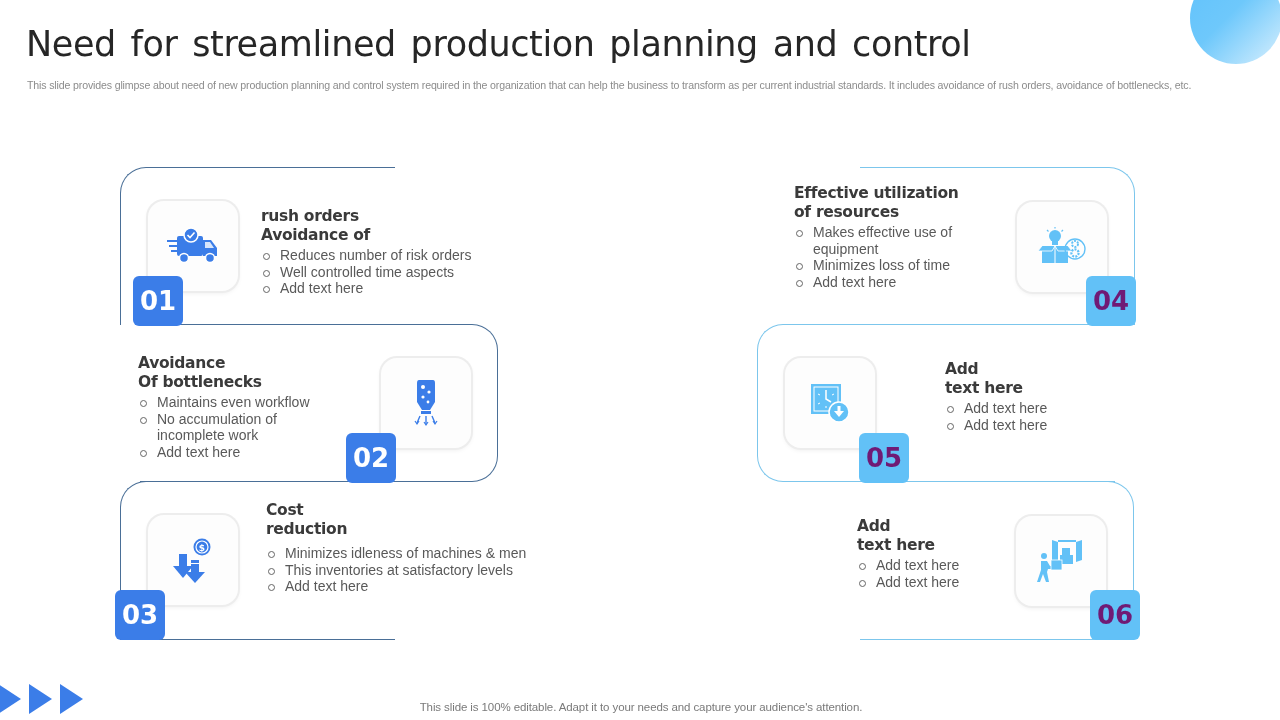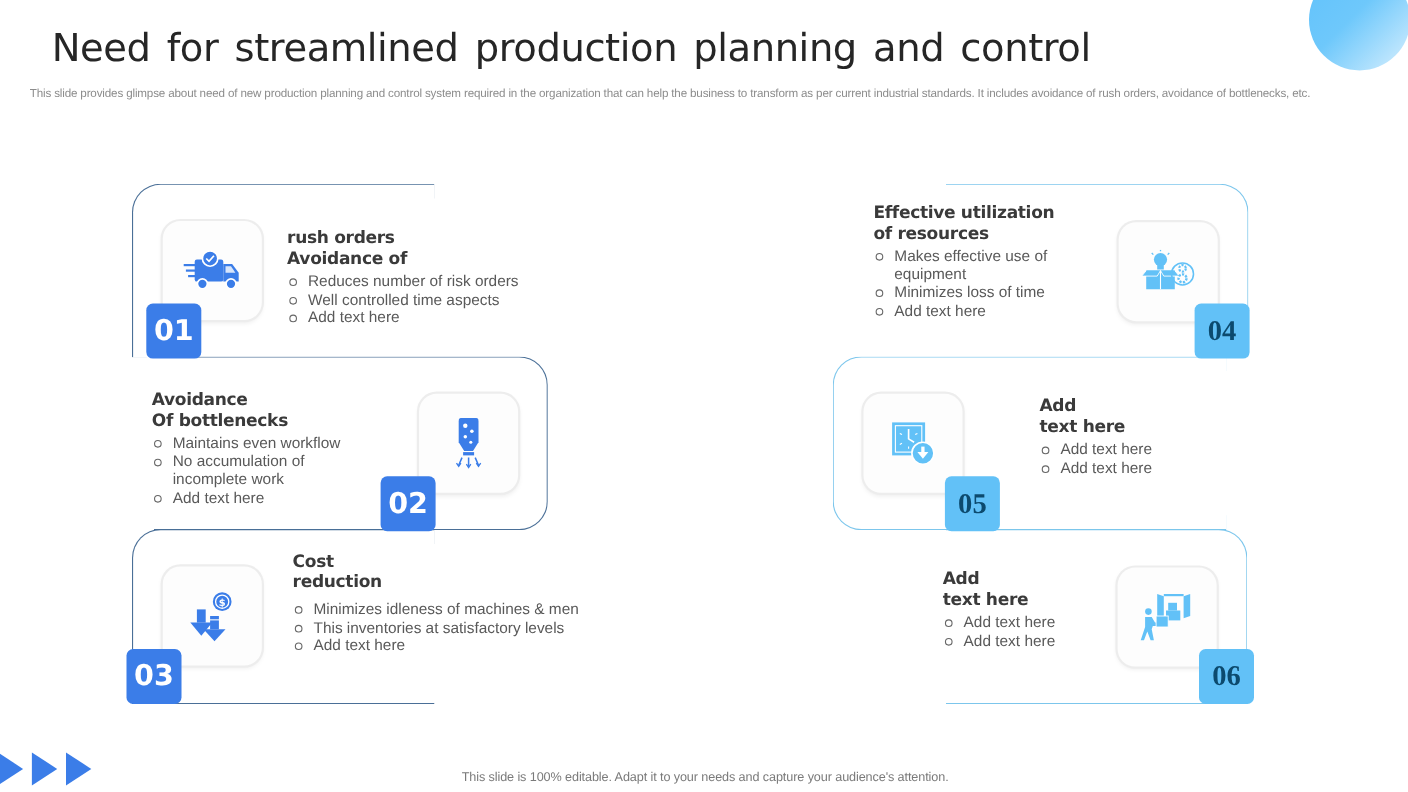--- a/index.html
+++ b/index.html
@@ -2,21 +2,21 @@
 <html><head>
   <meta charset="utf-8">
   <style>
     * { box-sizing: border-box; margin: 0; padding: 0; }
     html, body { width: 1280px; height: 720px; overflow: hidden; background: #ffffff; }
     body { position: relative; font-family: "Liberation Sans", sans-serif; color: #404040; }
 
     .title {
       position: absolute; left: 26px; top: 24px;
       font-family: "DejaVu Sans", sans-serif; font-size: 35px; font-weight: 400;
-      color: #262626; letter-spacing: -0.4px; word-spacing: 4px; white-space: nowrap; margin-left: 21px;
+      color: #262626; letter-spacing: -0.4px; word-spacing: 4px; white-space: nowrap;
     }
     .subtitle {
       position: absolute; left: 27px; top: 79px; width: 1230px;
       font-size: 10.6px; line-height: 13.5px; color: #8c8c8c; letter-spacing: -0.15px;
     }
     .corner-circle {
       position: absolute; left: 1190px; top: -28px; width: 92px; height: 92px; border-radius: 50%;
       background: linear-gradient(135deg, #61c2fb 0%, #6ec8fb 45%, #d9f0fe 100%);
     }
 
@@ -29,21 +29,21 @@
       position: absolute; width: 90px; height: 90px; border-radius: 16px;
       background: #fdfdfd; box-shadow: 0 0 0 2px #ededed, 0 2px 5px rgba(0,0,0,0.08);
       display: flex; align-items: center; justify-content: center;
     }
     .badge {
       position: absolute; width: 50px; height: 50px; border-radius: 6px;
       display: flex; align-items: center; justify-content: center;
       font-family: "DejaVu Sans", sans-serif; font-weight: 700; font-size: 26px;
     }
     .badge.dark { background: #3b7de8; color: #ffffff; }
-    .badge.light { background: #62c1f7; color: #0c4a6e; font-family: Liberation Serif, serif; }
+    .badge.light { background: #62c1f7; color: #701a75; }
 
     .block { position: absolute; }
     .heading {
       font-family: "DejaVu Sans", sans-serif; font-weight: 700; font-size: 15.5px;
       line-height: 19px; color: #3a3a3a; letter-spacing: -0.3px;
     }
     .heading span { display: block; }
     .bullets { list-style: none; margin-top: 2px; }
     .bullets li {
       position: relative; padding-left: 19px; font-size: 14px; line-height: 16.7px; color: #595959;

